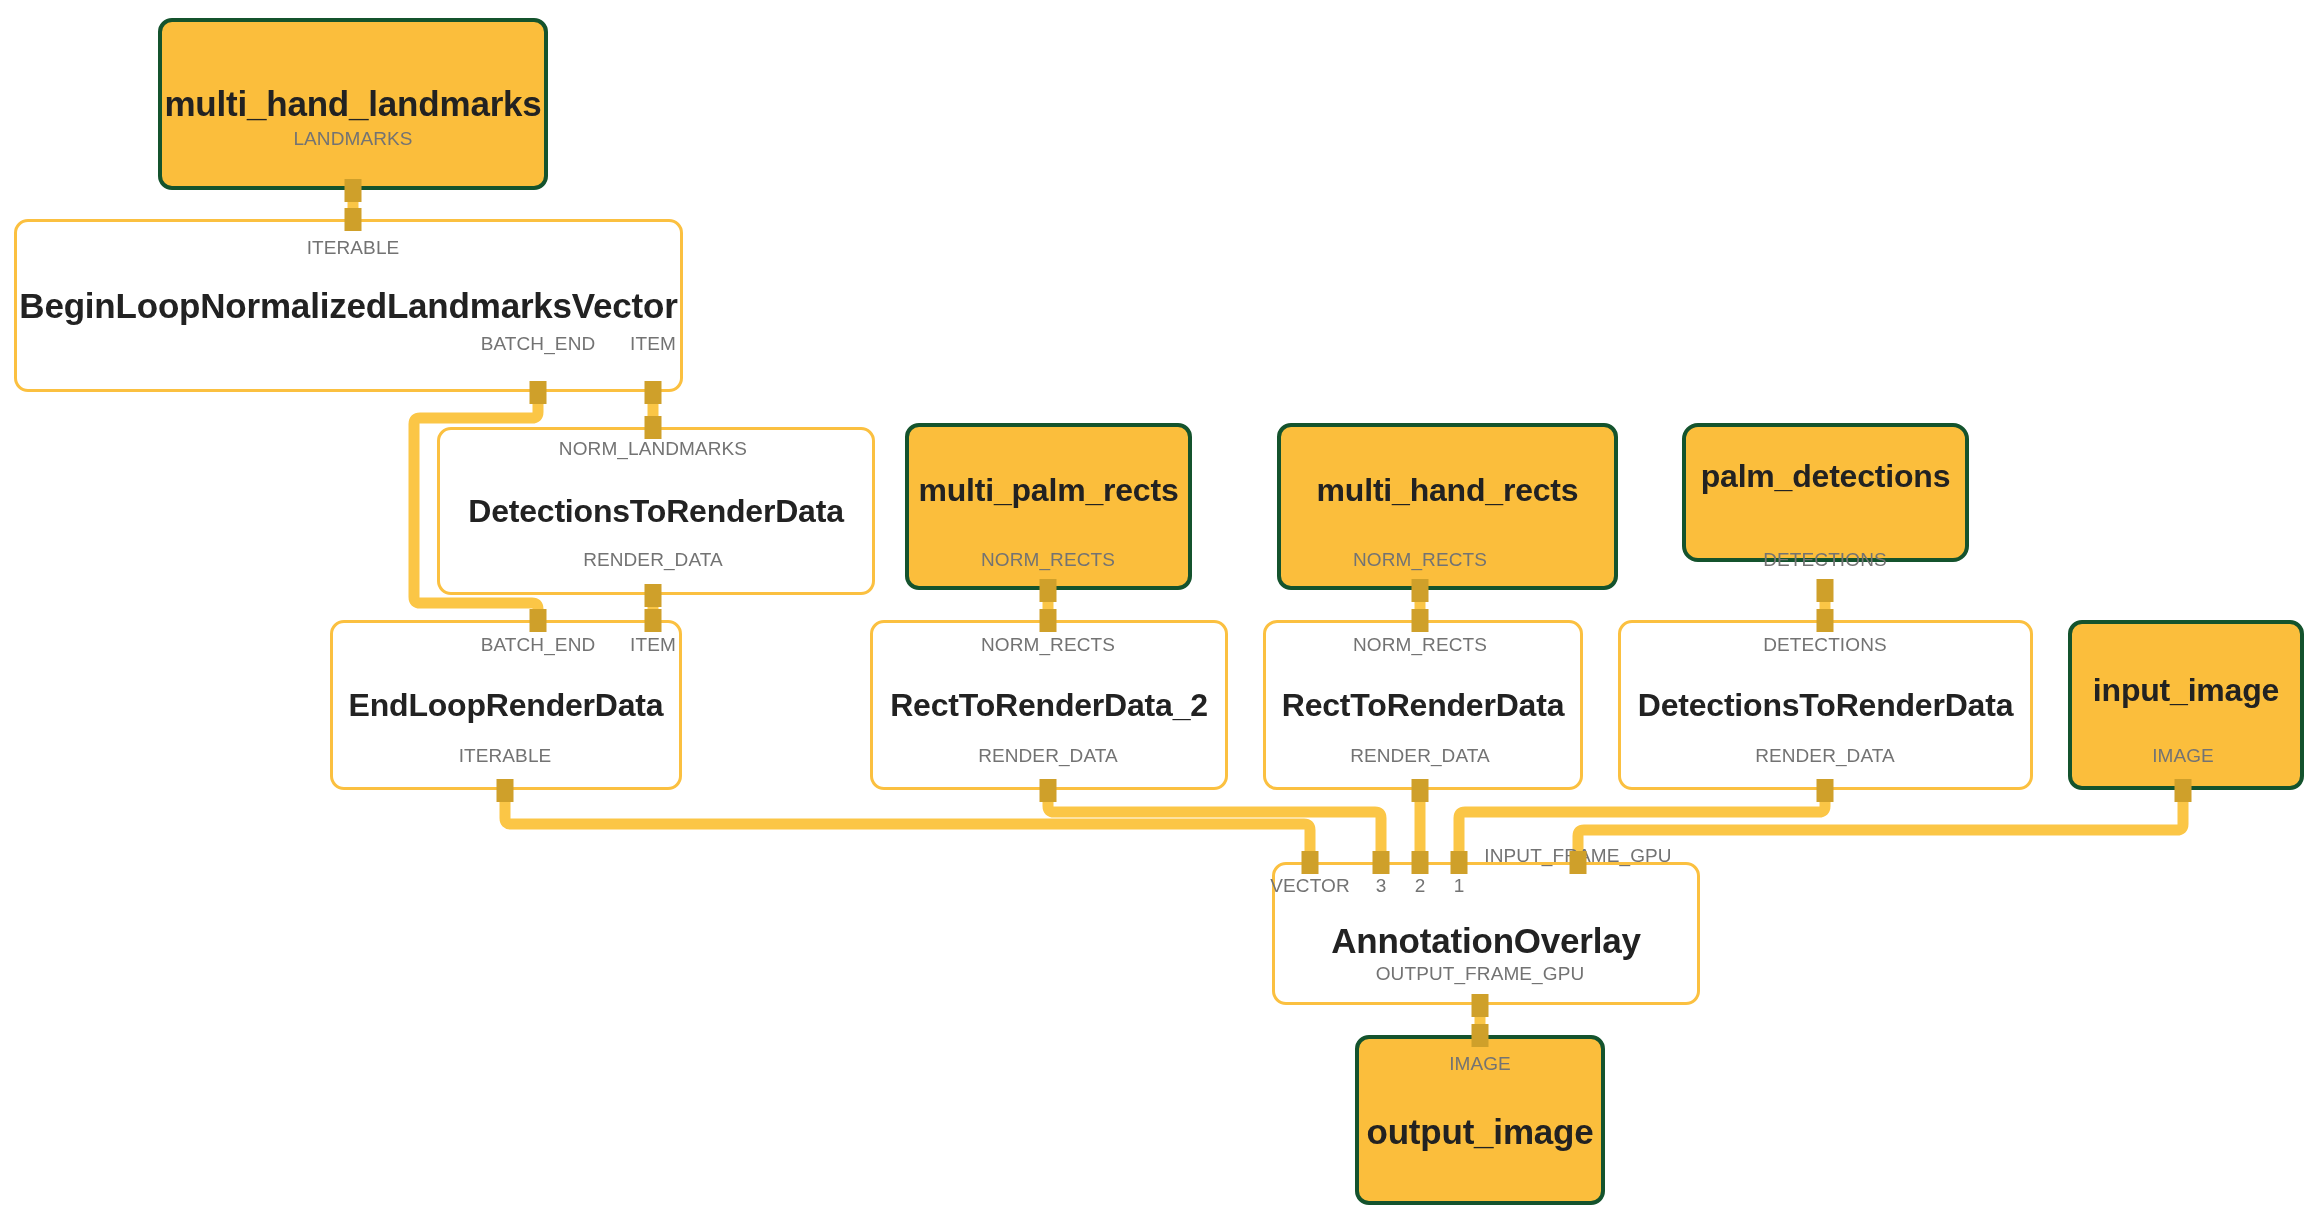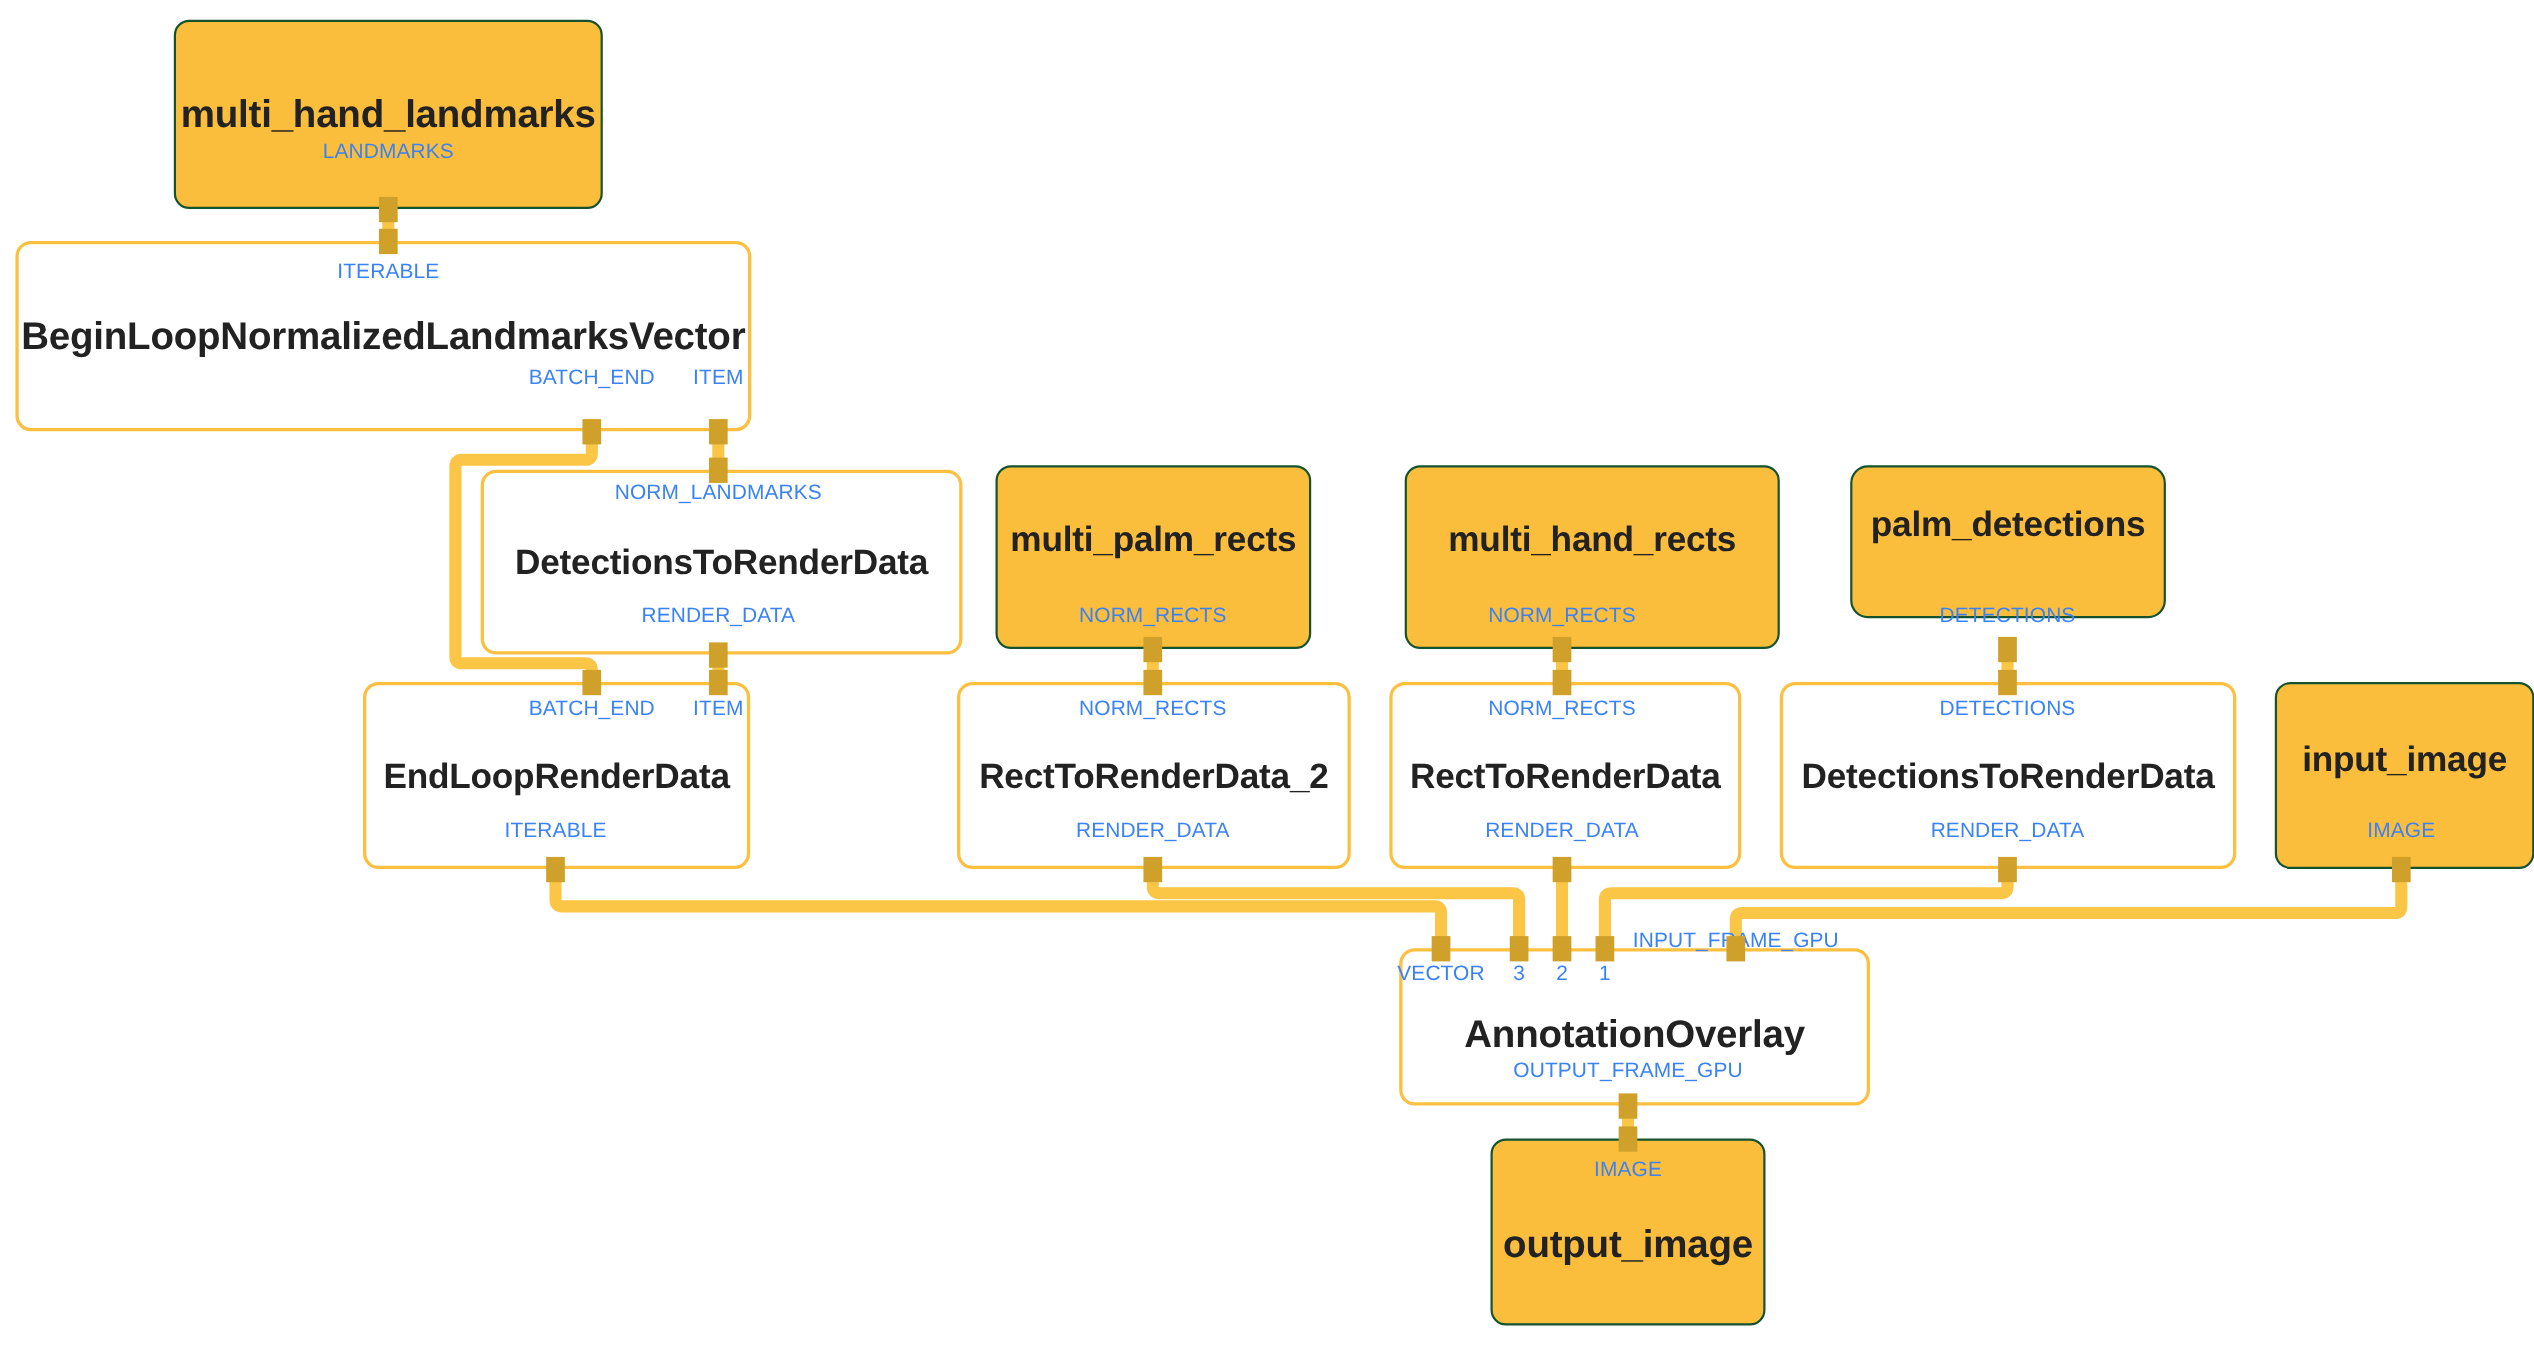--- a/index.html
+++ b/index.html
@@ -28,37 +28,37 @@
     position: absolute;
     box-sizing: border-box;
     border-radius: 14px;
     display: flex;
     flex-direction: column;
     align-items: center;
     justify-content: center;
   }
   .node.stream {
     background: #FBBE3C;
-    border: 2px solid #14532d;
+    border: 4px solid #14532d;
   }
   .node.calc {
     background: #ffffff;
     border: 3px solid #FBC040;
   }
   .node-title {
     font-weight: bold;
     color: #222222;
     white-space: nowrap;
     letter-spacing: -0.2px;
     text-align: center;
   }
   .port-label {
     position: absolute;
     font-size: 19px;
-    color: #3b82f6;
+    color: #737373;
     white-space: nowrap;
     letter-spacing: 0.1px;
     transform: translateX(-50%);
     text-align: right;
   }
   .port-square {
     position: absolute;
     width: 17px;
     height: 23px;
     background: #CFA02A;

